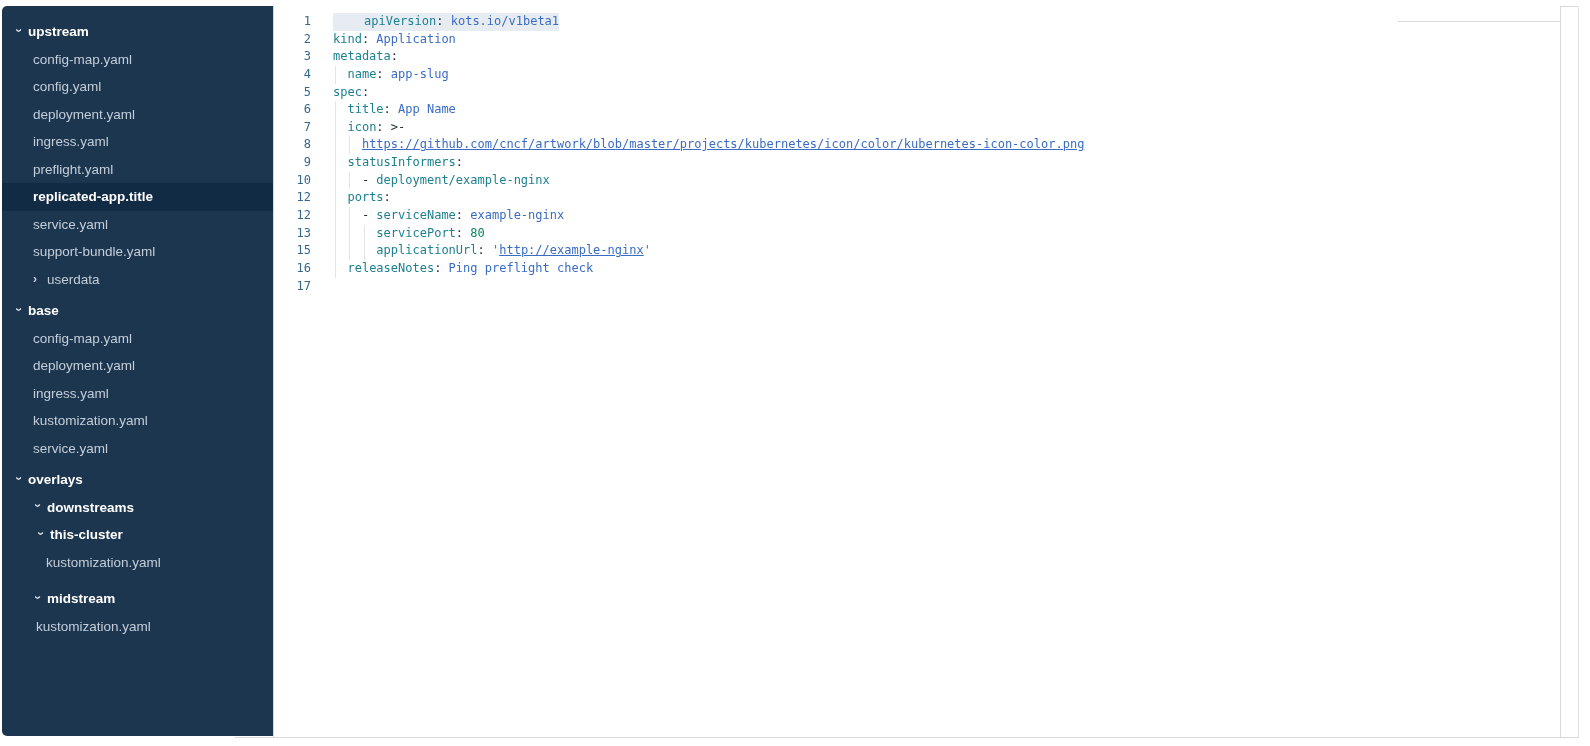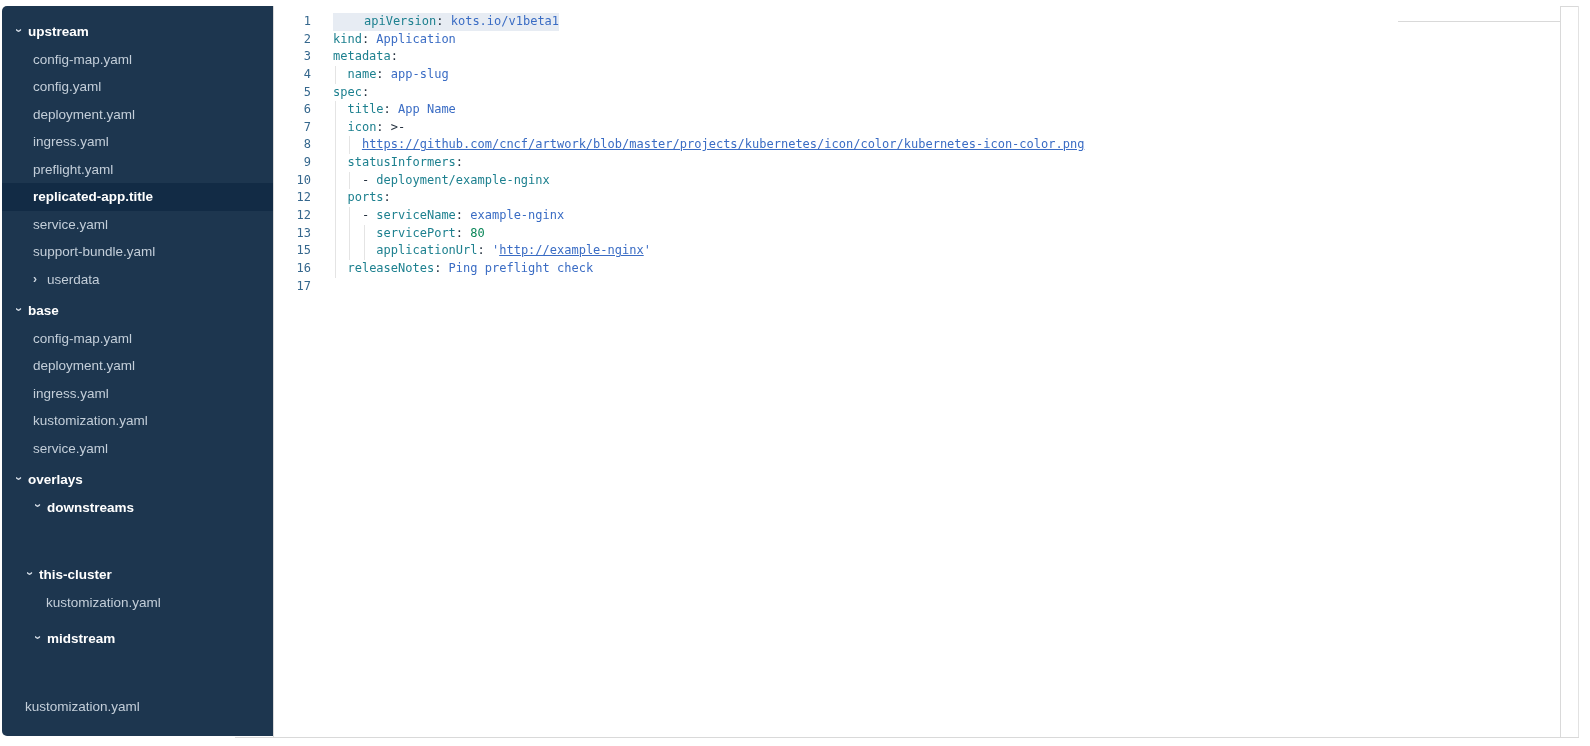--- a/index.html
+++ b/index.html
@@ -18,21 +18,21 @@
   .tree-row{
     height:27.5px;display:flex;align-items:center;
     color:#c3ced9;font-size:13.5px;cursor:pointer;white-space:nowrap;
   }
   .tree-row.bold{color:#ffffff;font-weight:bold;}
   .tree-row.selected{background:#122b45;color:#ffffff;font-weight:bold;}
   .tree-row.gap-sm{margin-top:4px;}
   .tree-row.gap-md{margin-top:9px;}
   .d0{padding-left:12px;}
   .d1{padding-left:31px;}
-  .d2{padding-left:23px;margin-top:40px;}
+  .d2{padding-left:34px;}
   .d3{padding-left:44px;}
   .chev{
     display:inline-block;width:8px;margin-right:6px;flex:none;
     font-size:12px;font-weight:bold;color:#cdd6e0;line-height:1;
     transform-origin:50% 55%;
   }
   .chev.down{transform:rotate(90deg);}
 
   
   .editor{

